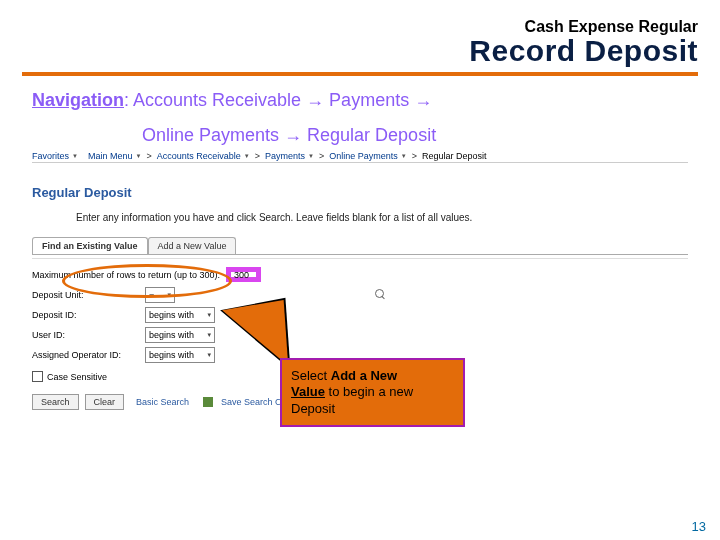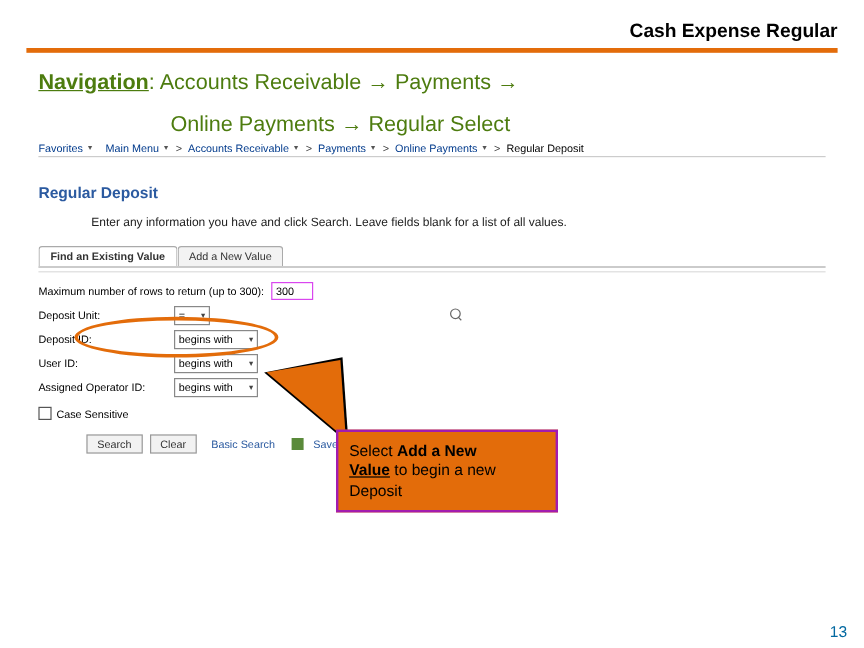--- a/index.html
+++ b/index.html
@@ -2,21 +2,21 @@
 <html><head>
 <meta charset="utf-8">
 <style>
   * { box-sizing: border-box; margin: 0; padding: 0; }
   body { width: 720px; height: 540px; font-family: Arial, sans-serif; background: #fff; position: relative; overflow: hidden; }
   .slide { width: 100%; height: 100%; position: relative; padding: 18px 22px 0; }
   .hdr { text-align: right; margin-bottom: 4px; }
   .hdr-small { font-size: 16px; font-weight: bold; color: #000; }
   .hdr-large { font-size: 30px; font-weight: 900; color: #0a1f44; letter-spacing: 0.5px; margin-top: -2px; }
   .rule { border: none; border-top: 4px solid #e36c0a; margin-top: 3px; }
-  .nav-line { font-size: 18px; color: #4d7c0f; margin: 14px 10px 2px; }
+  .nav-line { font-size: 18px; color: #8b5cf6; margin: 14px 10px 2px; }
   .nav-line b { font-weight: bold; }
   .nav-indent { margin-left: 120px; }
   .shot { margin: 0 10px; background: #fff; font-family: Arial, sans-serif; font-size: 10px; color: #000; position: relative; }
   .bc { display: flex; align-items: center; gap: 1px; padding: 3px 0 1px; font-size: 9px; color: #003a8c; }
   .bc span.sep { color: #333; margin: 0 4px; }
   .bc span.item { color: #003a8c; }
   .bc span.item.last { color: #000; }
   .bc .dd { font-size: 6px; color: #555; margin-left: 2px; }
   .bc-rule { border-top: 1px solid #ccc; margin-bottom: 22px; }
   .page-heading { color: #2b5aa0; font-size: 13px; font-weight: bold; margin-bottom: 12px; }
@@ -27,51 +27,52 @@
   .tabs-underline { border-top: 1px solid #aaa; margin-bottom: 4px; position: relative; }
   .tabs-underline:after { content:""; position:absolute; left:0; right:0; top:3px; border-top:1px solid #ddd; }
   
   .oval { position: absolute; left: 62px; top: 264px; width: 170px; height: 34px; border: 3px solid #e36c0a; border-radius: 50%; pointer-events: none; }
   .frm { margin-top: 10px; }
   .frm-row { display: flex; align-items: center; height: 19px; font-size: 9px; color: #000; margin-bottom: 1px; }
   .frm-lbl { width: 113px; }
   .op { width: 70px; height: 16px; font-size: 9px; display: inline-flex; align-items: center; border: 1px solid #888; padding: 0 3px; background: #fff; }
   .op.short { width: 30px; justify-content: center; }
   .op .car { margin-left: auto; font-size: 7px; color: #444; }
-  .txt { width: 35px; height: 15px; border: 1px solid #d946ef; background: #fff; font-size: 9px; padding: 0 3px; display: inline-flex; align-items: center; }
+  .txt { width: 35px; height: 15px; border: 5px solid #d946ef; background: #fff; font-size: 9px; padding: 0 3px; display: inline-flex; align-items: center; }
   .mag { width: 11px; height: 11px; margin-left: 6px; display: inline-block; position: relative; }
   .mag:before { content:""; position:absolute; width:7px; height:7px; border:1px solid #666; border-radius:50%; left:0; top:0; }
   .mag:after { content:""; position:absolute; width:4px; height:1px; background:#666; transform:rotate(45deg); left:6px; top:8px; }
   .chk { width: 11px; height: 11px; border: 1px solid #555; display: inline-block; margin-right: 4px; vertical-align: middle; }
-  .btns { margin-top: 8px; display: flex; align-items: center; gap: 6px; margin-left: 40px; }
+  .btns { margin-top: 8px; display: flex; align-items: center; gap: 6px; }
   .g-btn { border: 1px solid #999; background: #f2f2f2; padding: 2px 8px; font-size: 9px; color: #333; }
   .link-sm { color: #2b5aa0; font-size: 9px; margin-left: 6px; }
   .save-ic { width:10px; height:10px; background:#5a8a3a; display:inline-block; margin-left:8px; }
   .footer-links { margin-top: 22px; font-size: 9px; }
   .footer-links a { color: #2b5aa0; text-decoration: underline; }
   .footer-links .bar { color: #333; margin: 0 4px; }
   
   .callout { position: absolute; left: 280px; top: 358px; width: 185px; background: #e36c0a; border: 2px solid #a21caf; padding: 8px 9px; font-size: 13px; color: #000; line-height: 1.25; }
   .callout b { font-weight: bold; }
   .pointer { position: absolute; left: 224px; top: 302px; width: 0; height: 0; border-right: 62px solid #e36c0a; border-top: 6px solid transparent; border-bottom: 60px solid transparent; transform: rotate(-4deg); }
   .pointer-outline { position: absolute; left: 222px; top: 300px; width: 0; height: 0; border-right: 66px solid #000; border-top: 8px solid transparent; border-bottom: 64px solid transparent; transform: rotate(-4deg); }
   .pagenum { position: absolute; right: 14px; bottom: 6px; font-size: 13px; color: #0369a1; }
 </style>
 </head>
 <body>
 
 <div class="slide">
   <div class="hdr">
     <div class="hdr-small">Cash Expense Regular</div>
+    <div class="hdr-large">Record Deposit</div>
   </div>
   <hr class="rule">
   <div class="nav-line">
     <b><u>Navigation</u></b><span>: Accounts Receivable → Payments →</span>
   </div>
-  <div class="nav-line nav-indent">Online Payments →  Regular Select</div>
+  <div class="nav-line nav-indent">Online Payments →  Regular Deposit</div>
 
   <div class="shot">
     <div class="bc">
       <span class="item">Favorites</span>
         <span class="dd">▼</span>
       <span class="sep"></span>
       <span class="item">Main Menu</span>
         <span class="dd">▼</span>
       <span class="sep">&gt;</span>
       <span class="item">Accounts Receivable</span>

